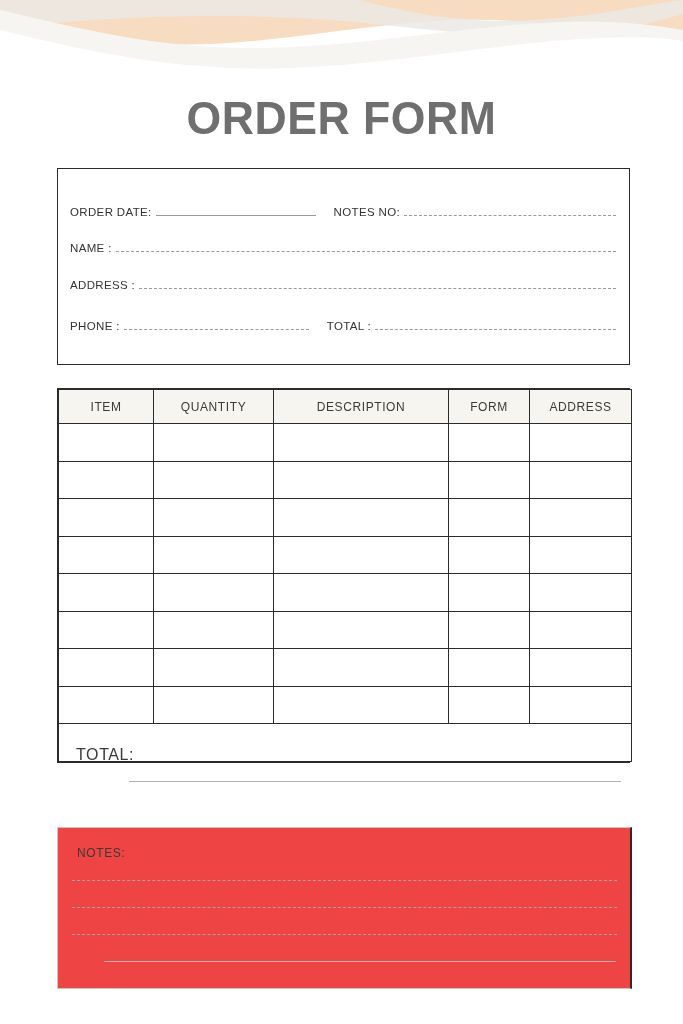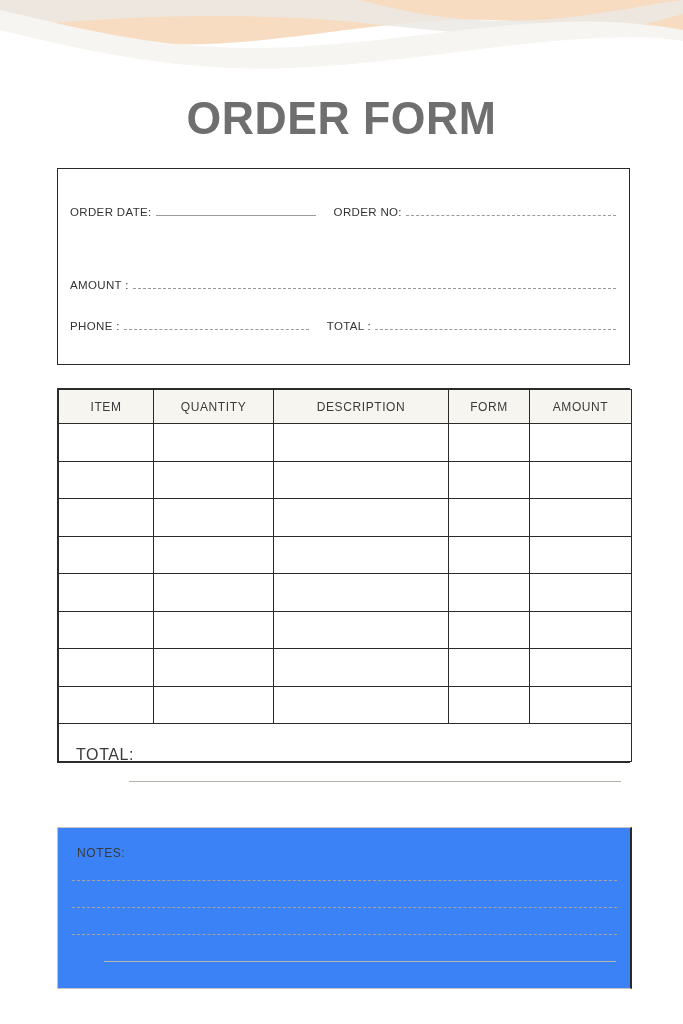--- a/index.html
+++ b/index.html
@@ -149,21 +149,21 @@
     border-bottom: 1px solid #b6b2aa;
   }
 
   
   .notes-box {
     position: absolute;
     left: 57px;
     top: 827px;
     width: 575px;
     height: 162px;
-    background: #3b82f6;
+    background: #ef4444;
     border: 1px solid #c9c6bf;
     border-right: 2.4px solid #2b2b2b;
     box-sizing: border-box;
   }
   .notes-label {
     position: absolute;
     left: 19px;
     top: 18px;
     font-size: 12px;
     letter-spacing: 0.6px;
@@ -196,27 +196,31 @@
 </svg>
 
 <div class="title">ORDER FORM</div>
 
 <div class="info-box">
 
   <div class="field-row r1">
     <span class="fld-label">ORDER DATE:</span>
     <span class="fld-rule" style="flex:0 0 160px;"></span>
     <span class="fld-gap"></span>
-    <span class="fld-label">ORDER NO:</span>
+    <span class="fld-label">NOTES NO:</span>
     <span class="fld-rule dashed"></span>
   </div>
 
+  <div class="field-row r2">
+    <span class="fld-label">NAME :</span>
+    <span class="fld-rule dashed"></span>
+  </div>
 
   <div class="field-row r3">
-    <span class="fld-label">AMOUNT :</span>
+    <span class="fld-label">ADDRESS :</span>
     <span class="fld-rule dashed"></span>
   </div>
 
   <div class="field-row r4">
     <span class="fld-label">PHONE :</span>
     <span class="fld-rule dashed" style="flex:0 0 185px;"></span>
     <span class="fld-gap"></span>
     <span class="fld-label">TOTAL :</span>
     <span class="fld-rule dashed"></span>
   </div>
@@ -231,21 +235,21 @@
         <col class="c-desc">
         <col class="c-price">
         <col class="c-amt">
     </colgroup>
     <thead>
       <tr>
         <th>ITEM</th>
         <th>QUANTITY</th>
         <th>DESCRIPTION</th>
         <th>FORM</th>
-        <th>AMOUNT</th>
+        <th>ADDRESS</th>
       </tr>
     </thead>
     <tbody>
       <tr>
         <td></td>
         <td></td>
         <td></td>
         <td></td>
         <td></td>
       </tr>

